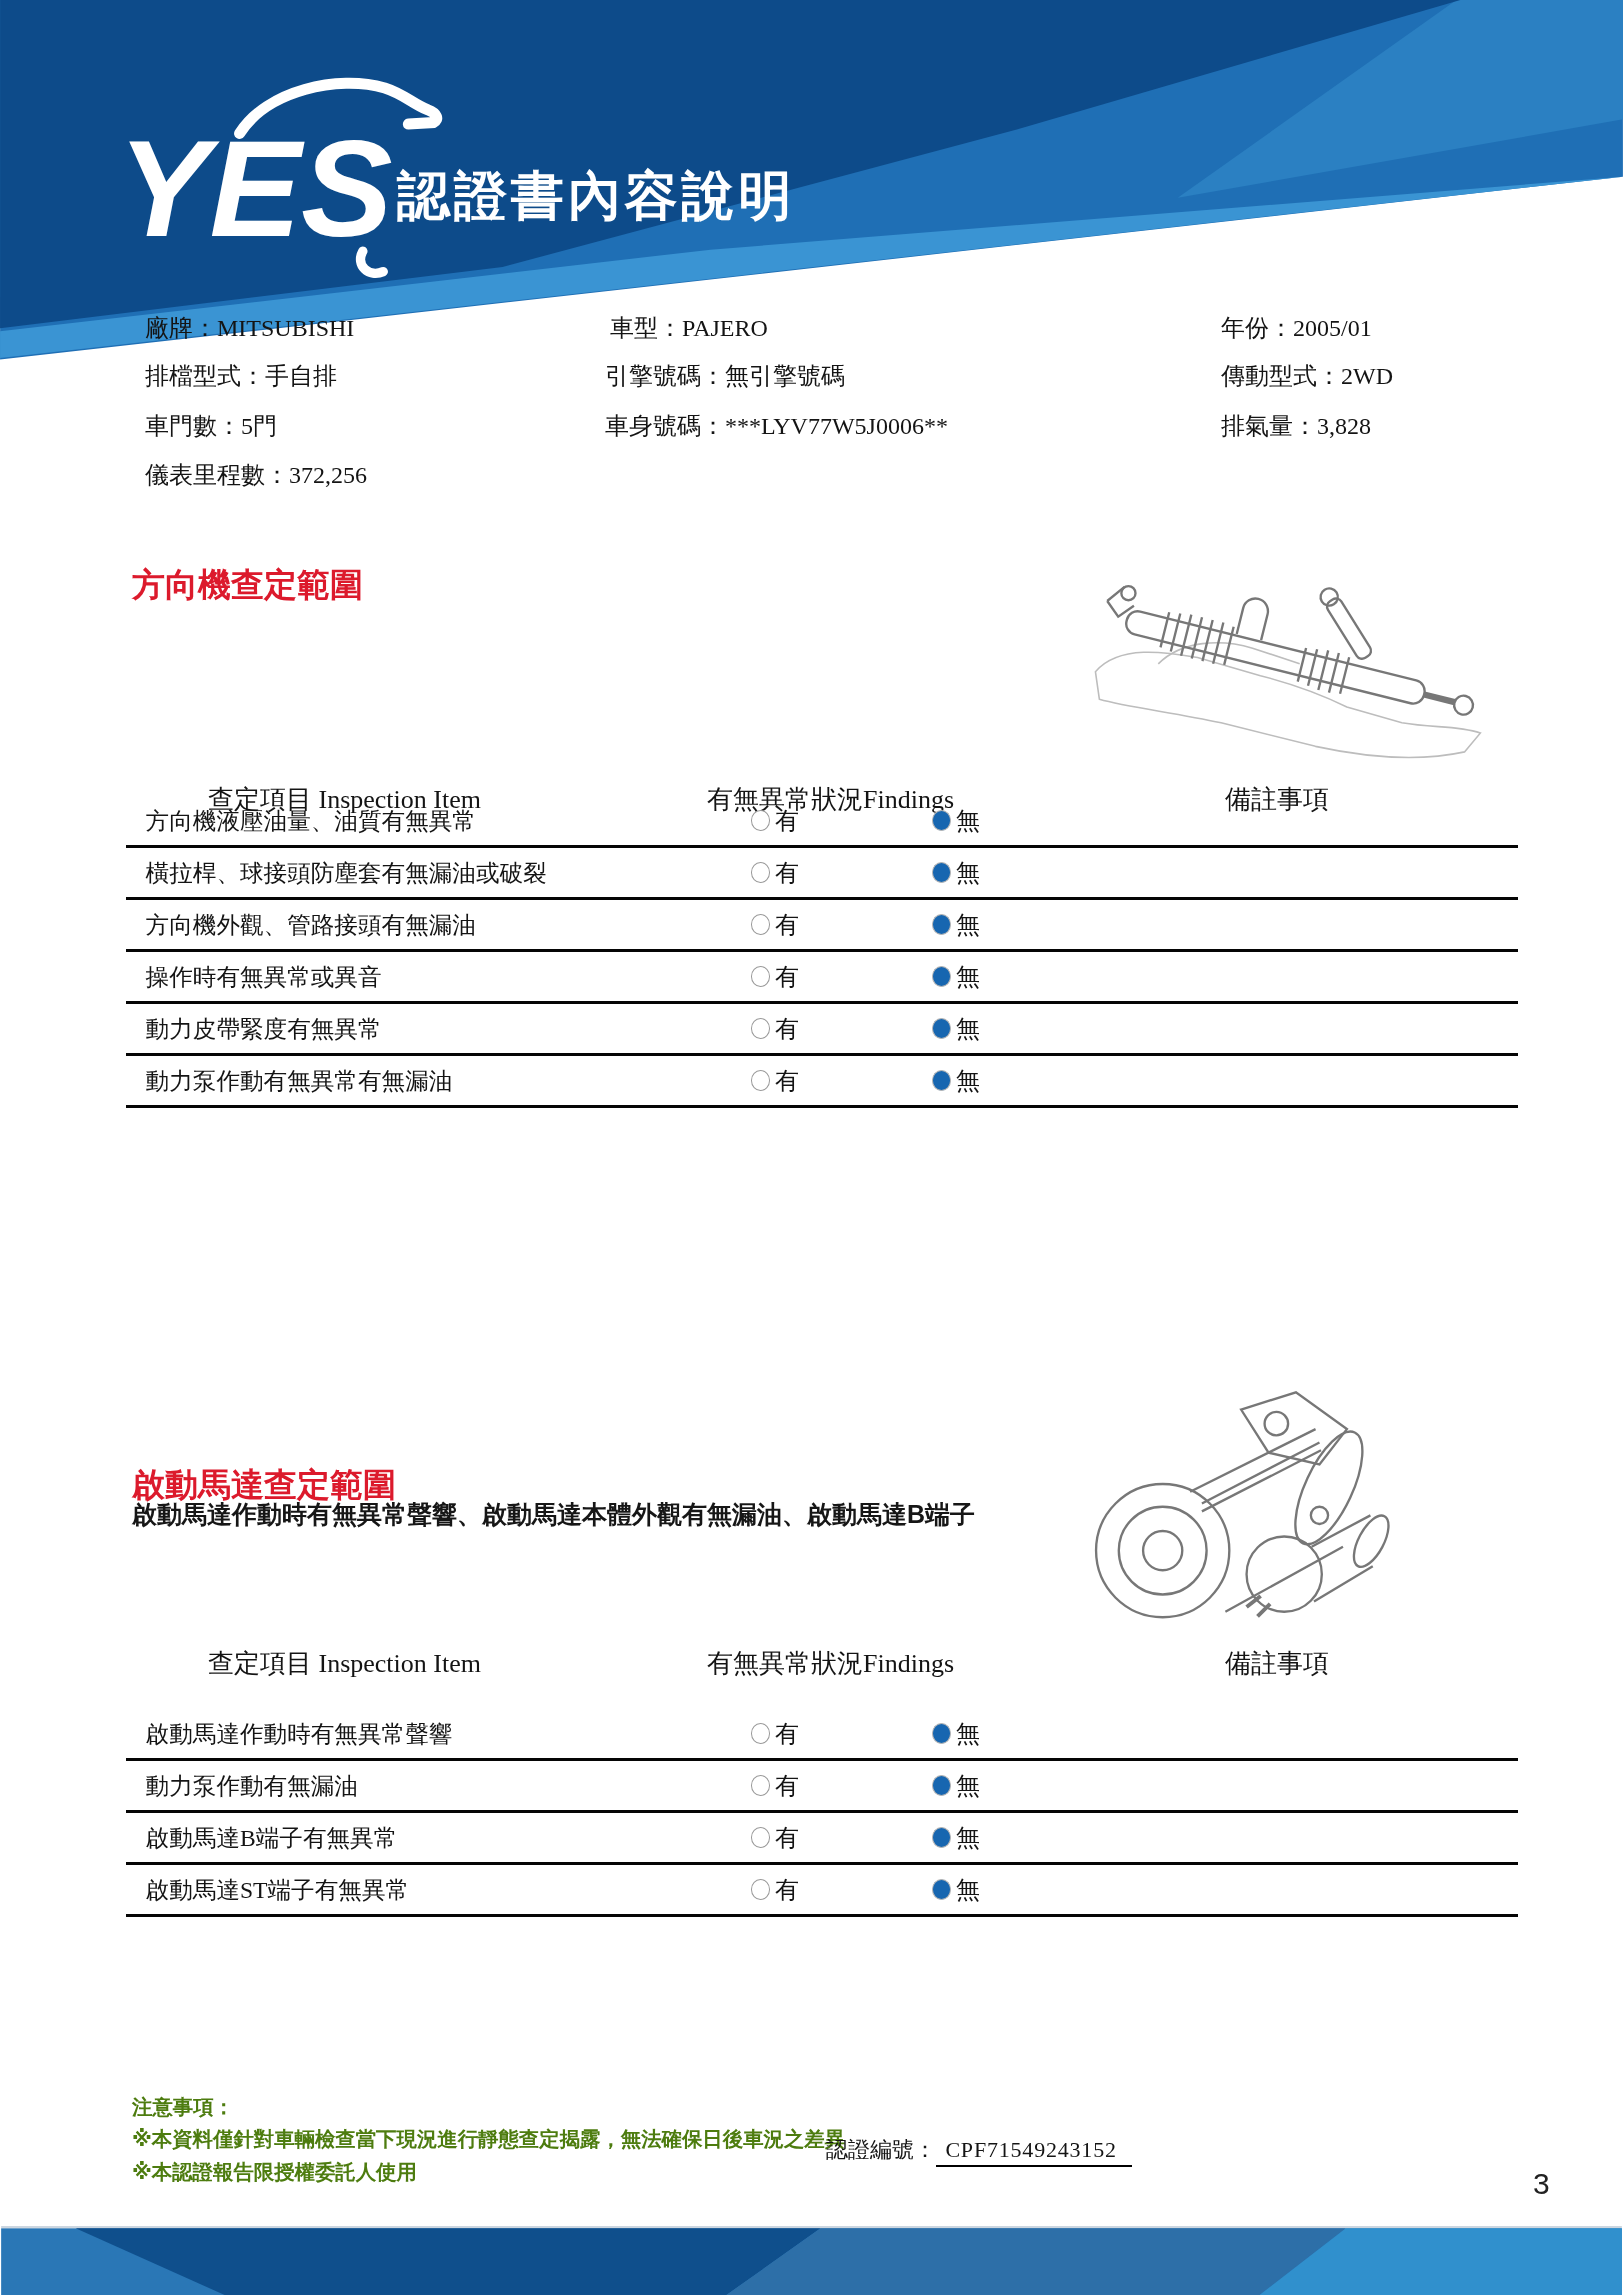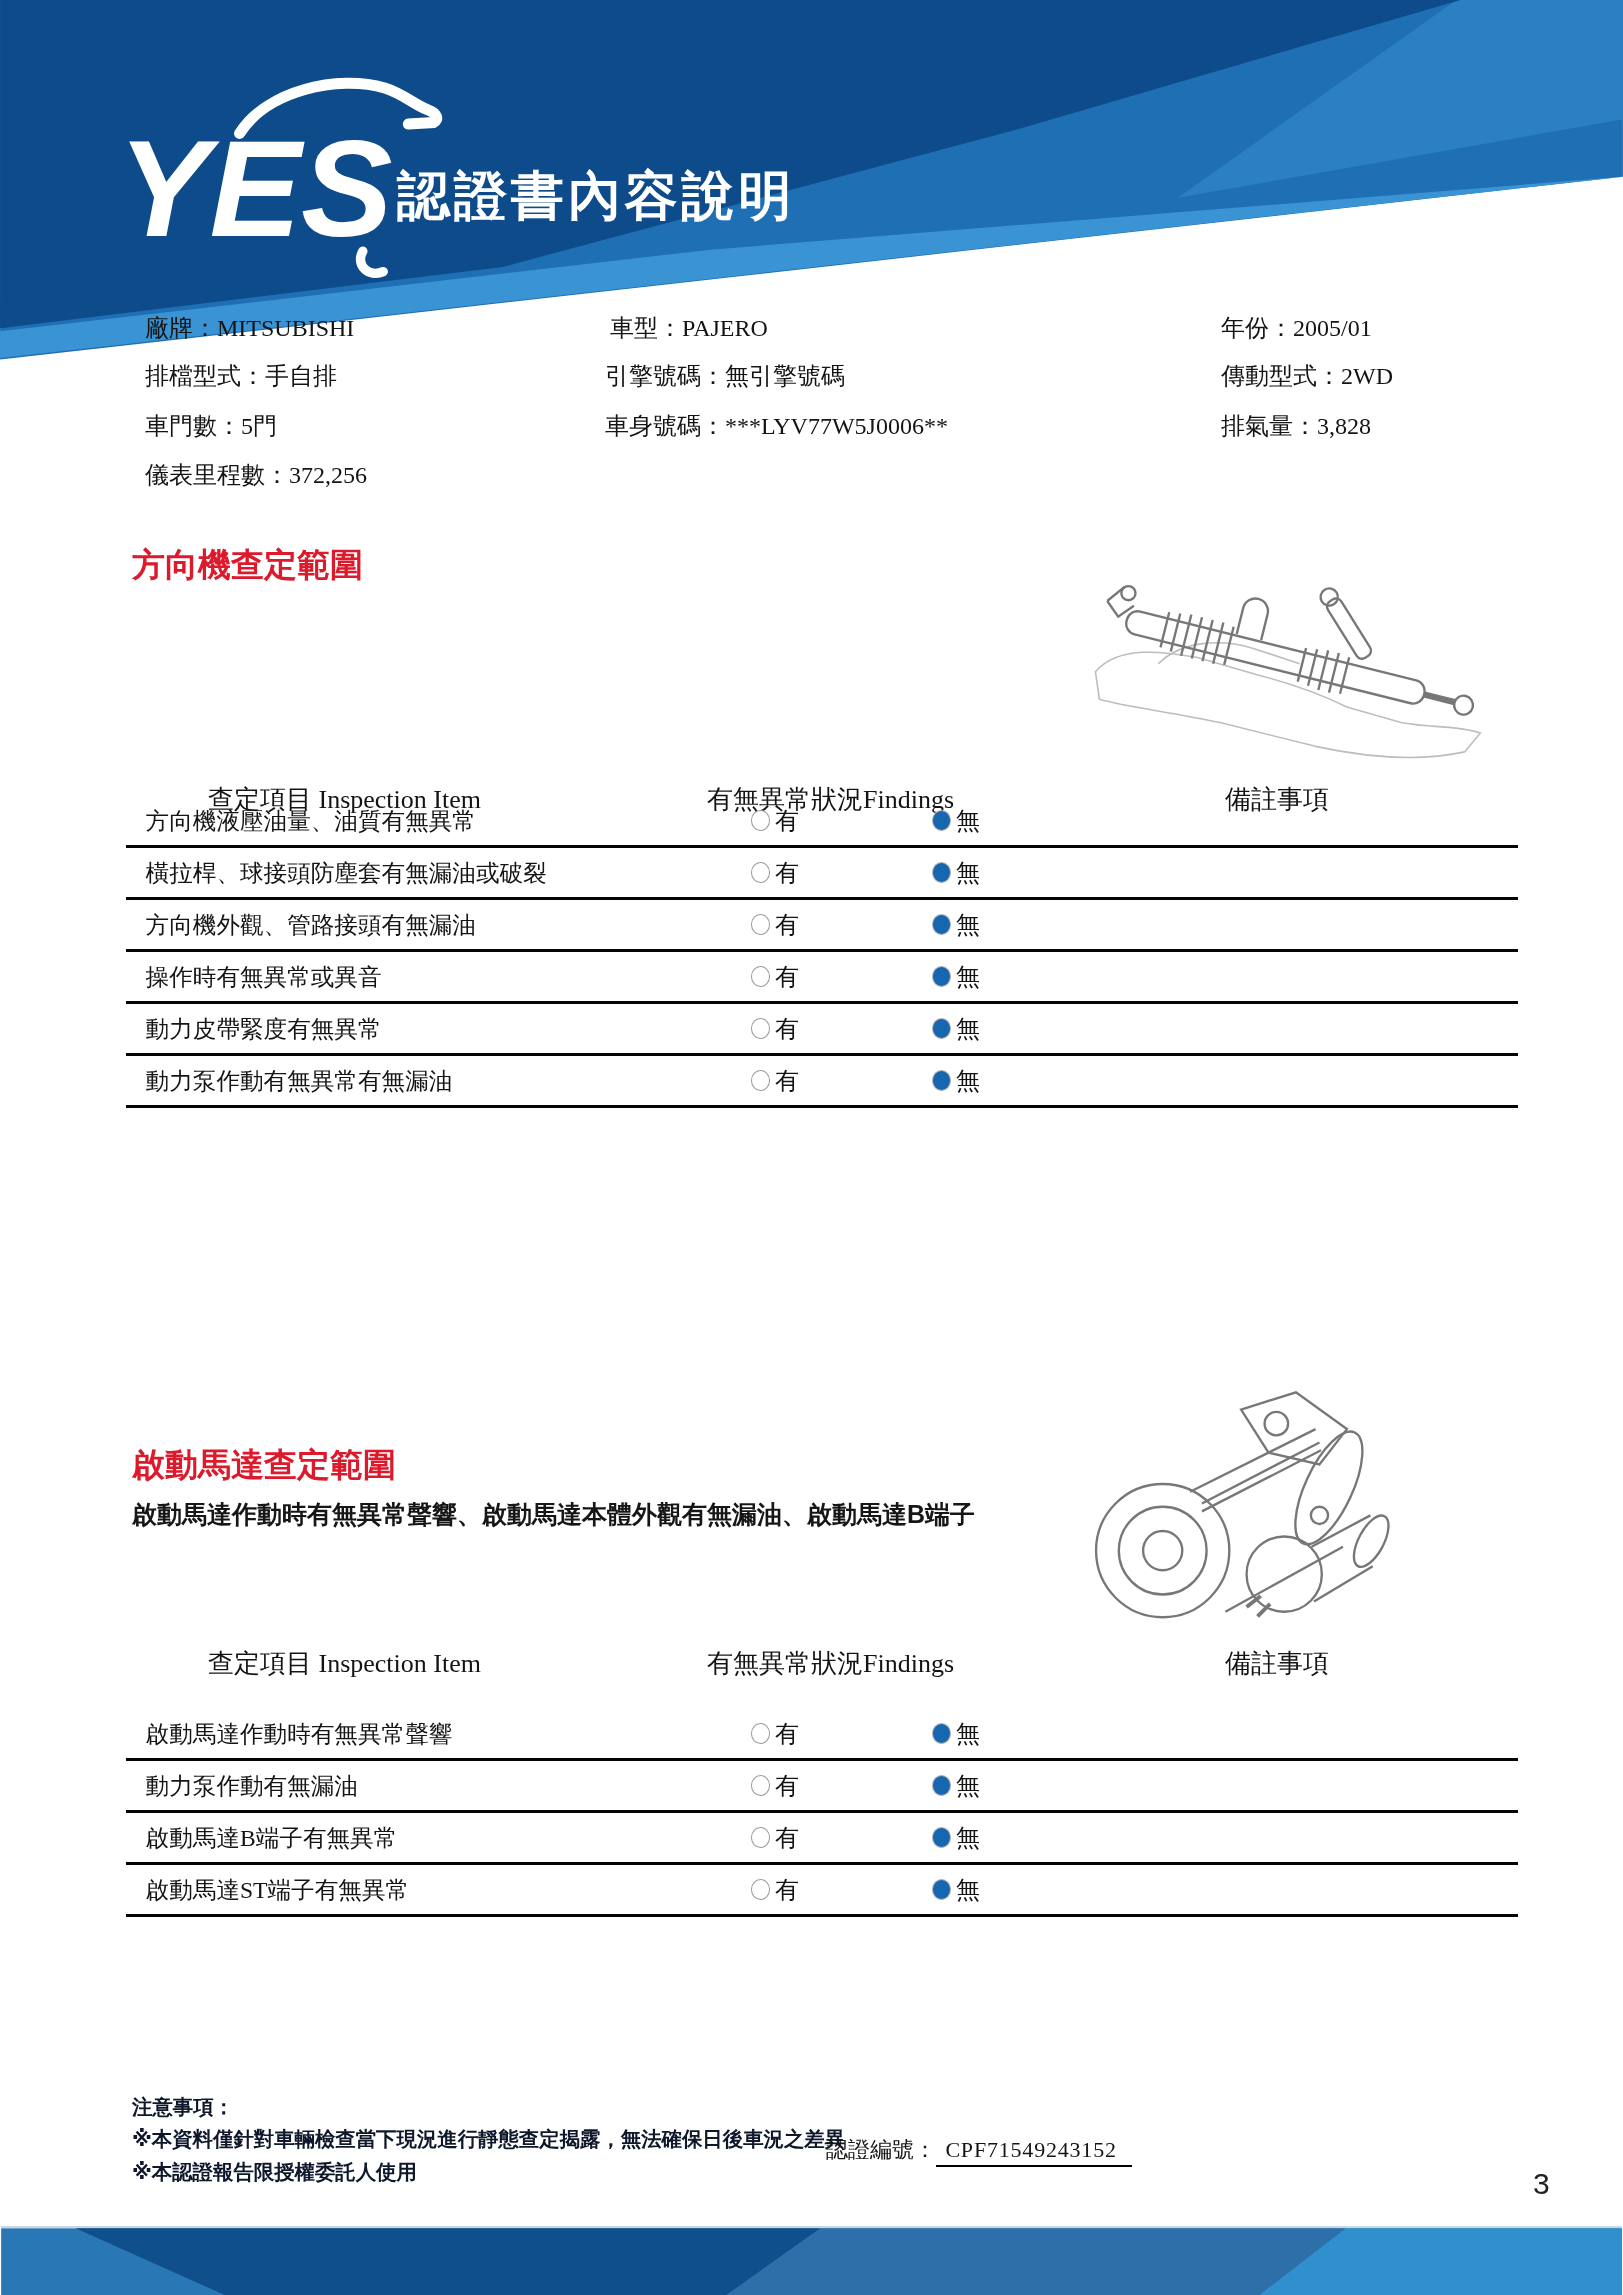--- a/index.html
+++ b/index.html
@@ -9,41 +9,41 @@
   
   .hdr-svg{position:absolute;left:0;top:0;}
   .hdr-title{position:absolute;left:397px;top:161px;font-family:"Liberation Sans","DejaVu Sans",sans-serif;
              font-size:53px;font-weight:bold;color:#ffffff;letter-spacing:3.9px;white-space:nowrap;}
 
   
   .info{position:absolute;font-size:24px;white-space:nowrap;line-height:1;text-align:center;}
 
   
   .sec-title{position:absolute;font-family:Liberation Serif, serif;
-             font-size:33px;font-weight:bold;color:#dc1a2c;white-space:nowrap;}
+             font-size:33px;font-weight:bold;color:#dc1a2c;white-space:nowrap;margin-top:20px;}
   .sec-desc{position:absolute;font-family:"Liberation Sans","DejaVu Sans",sans-serif;
             font-size:25px;font-weight:bold;color:#161616;line-height:46px;white-space:nowrap;}
 
   
   .thead{position:absolute;font-size:26px;white-space:nowrap;text-align:center;}
   .ttable{position:absolute;width:1392px;}
   .trow{display:flex;align-items:center;height:49px;border-bottom:3.9px solid #050505;}
   .ti{width:605px;padding-left:19.6px;font-size:23.6px;white-space:nowrap;}
   .opt{display:flex;align-items:center;}
   .opt-yes{width:181px;}
   .opt-no{width:236px;}
   .radio{display:inline-block;width:19px;height:20.4px;border-radius:50%;box-sizing:border-box;}
   .radio.off{border:1.6px solid #9a9a9a;background:#ffffff;}
   .radio.on{border:1.6px solid #b5b5b5;background:#1766b0;}
   .olabel{font-size:24px;margin-left:5.5px;}
   .remarks{flex:1;}
 
   
   .fnote{position:absolute;font-family:"Liberation Sans","DejaVu Sans",sans-serif;
-         font-size:20.4px;font-weight:bold;color:#0f172a;white-space:nowrap;}
+         font-size:20.4px;font-weight:bold;color:#4d7c0f;white-space:nowrap;}
   .cert{position:absolute;left:826px;top:2135px;font-size:22px;white-space:nowrap;}
   .cert .num{border-bottom:2.4px solid #000;padding:0 15.7px 3.1px 9.4px;letter-spacing:0.8px;}
   .pagenum{position:absolute;left:1533px;top:2167px;font-family:"Liberation Sans","DejaVu Sans",sans-serif;
            font-size:30px;color:#222;}
   .band-svg{position:absolute;left:0;bottom:0;}
   .illus{position:absolute;}
 </style>
 </head>
 <body>
 

